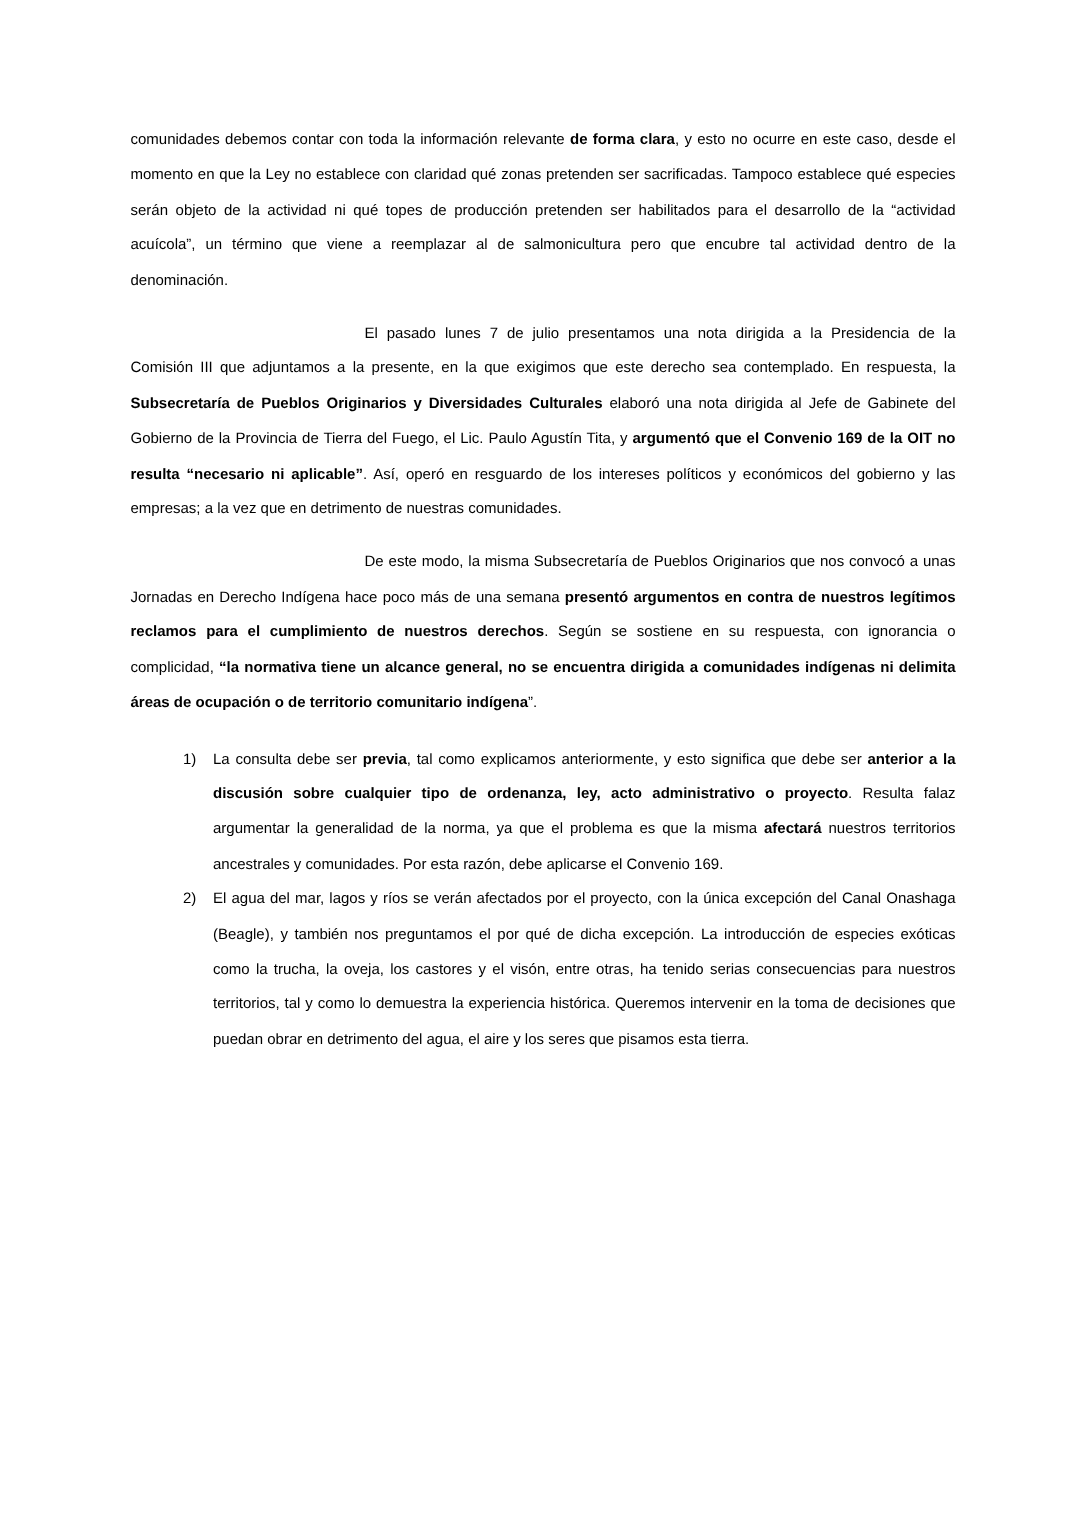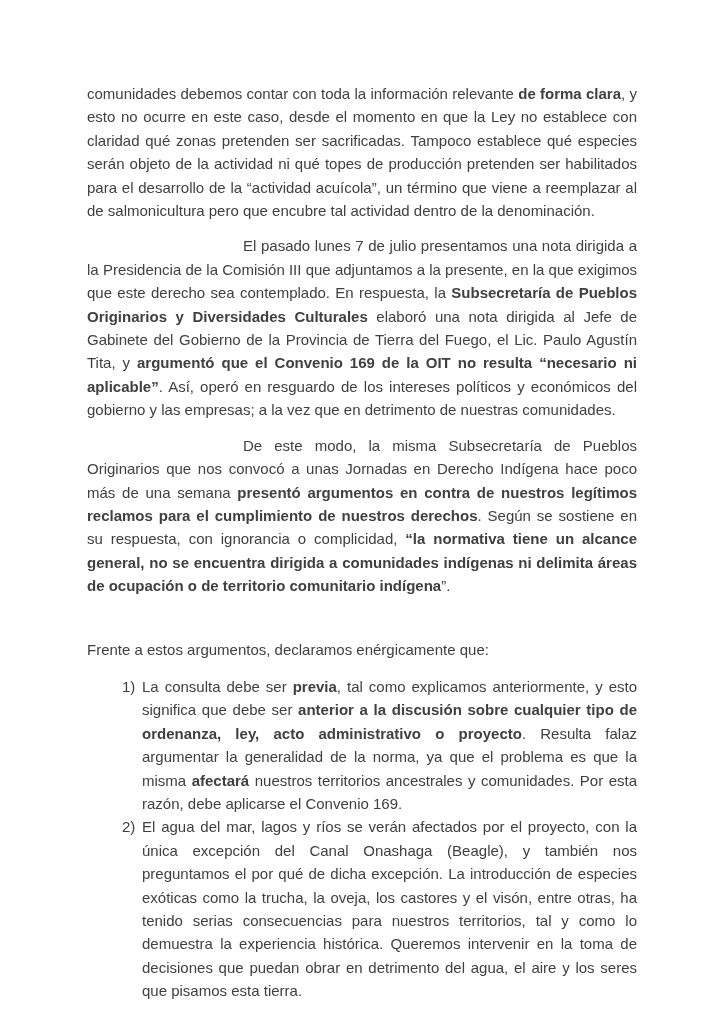--- a/index.html
+++ b/index.html
@@ -11,23 +11,23 @@
     overflow: hidden;
   }
   .page {
     position: relative;
     width: 725px;
     height: 1024px;
     background: #ffffff;
     box-sizing: border-box;
     padding: 82px 88px 0 87px;
     font-family: "Liberation Sans", "DejaVu Sans", sans-serif;
-    font-size: 15px;
+    font-size: 10px;
     line-height: 23.4px;
-    color: #404040;
+    color: #000000;
   }
   .doc-body {
     width: 550px;
   }
   p.para {
     margin: 0 0 12px 0;
     text-align: justify;
     hyphens: none;
     -webkit-hyphens: none;
   }
@@ -57,19 +57,18 @@
   }
 </style>
 </head>
 <body>
 
 <div class="page">
   <div class="doc-body">
       <p class="para"><span class="run">comunidades debemos contar con toda la información relevante </span><span class="run bold">de forma clara</span><span class="run">, y esto no ocurre en este caso, desde el momento en que la Ley no establece con claridad qué zonas pretenden ser sacrificadas. Tampoco establece qué especies serán objeto de la actividad ni qué topes de producción pretenden ser habilitados para el desarrollo de la “actividad acuícola”, un término que viene a reemplazar al de salmonicultura pero que encubre tal actividad dentro de la denominación.</span></p>
       <p class="para indent"><span class="run">El pasado lunes 7 de julio presentamos una nota dirigida a la Presidencia de la Comisión III que adjuntamos a la presente, en la que exigimos que este derecho sea contemplado. En respuesta, la </span><span class="run bold">Subsecretaría de Pueblos Originarios y Diversidades Culturales</span><span class="run"> elaboró una nota dirigida al Jefe de Gabinete del Gobierno de la Provincia de Tierra del Fuego, el Lic. Paulo Agustín Tita, y </span><span class="run bold">argumentó que el Convenio 169 de la OIT no resulta “necesario ni aplicable”</span><span class="run">. Así, operó en resguardo de los intereses políticos y económicos del gobierno y las empresas; a la vez que en detrimento de nuestras comunidades.</span></p>
       <p class="para indent"><span class="run">De este modo, la misma Subsecretaría de Pueblos Originarios que nos convocó a unas Jornadas en Derecho Indígena hace poco más de una semana </span><span class="run bold">presentó argumentos en contra de nuestros legítimos reclamos para el cumplimiento de nuestros derechos</span><span class="run">. Según se sostiene en su respuesta, con ignorancia o complicidad, </span><span class="run bold">“la normativa tiene un alcance general, no se encuentra dirigida a comunidades indígenas ni delimita áreas de ocupación o de territorio comunitario indígena</span><span class="run">”.</span></p>
-      <p class="para space-before"><span class="run">Frente a estos argumentos, declaramos enérgicamente que:</span></p>
       <div class="num-list">
         <div class="list-item"><span class="marker">1)</span><span><span class="run">La consulta debe ser </span><span class="run bold">previa</span><span class="run">, tal como explicamos anteriormente, y esto significa que debe ser </span><span class="run bold">anterior a la discusión sobre cualquier tipo de ordenanza, ley, acto administrativo o proyecto</span><span class="run">. Resulta falaz argumentar la generalidad de la norma, ya que el problema es que la misma </span><span class="run bold">afectará</span><span class="run"> nuestros territorios ancestrales y comunidades. Por esta razón, debe aplicarse el Convenio 169.</span></span></div>
         <div class="list-item"><span class="marker">2)</span><span><span class="run">El agua del mar, lagos y ríos se verán afectados por el proyecto, con la única excepción del Canal Onashaga (Beagle), y también nos preguntamos el por qué de dicha excepción. La introducción de especies exóticas como la trucha, la oveja, los castores y el visón, entre otras, ha tenido serias consecuencias para nuestros territorios, tal y como lo demuestra la experiencia histórica. Queremos intervenir en la toma de decisiones que puedan obrar en detrimento del agua, el aire y los seres que pisamos esta tierra.</span></span></div>
       </div>
     </div>
 </div>
 
 </body></html>

